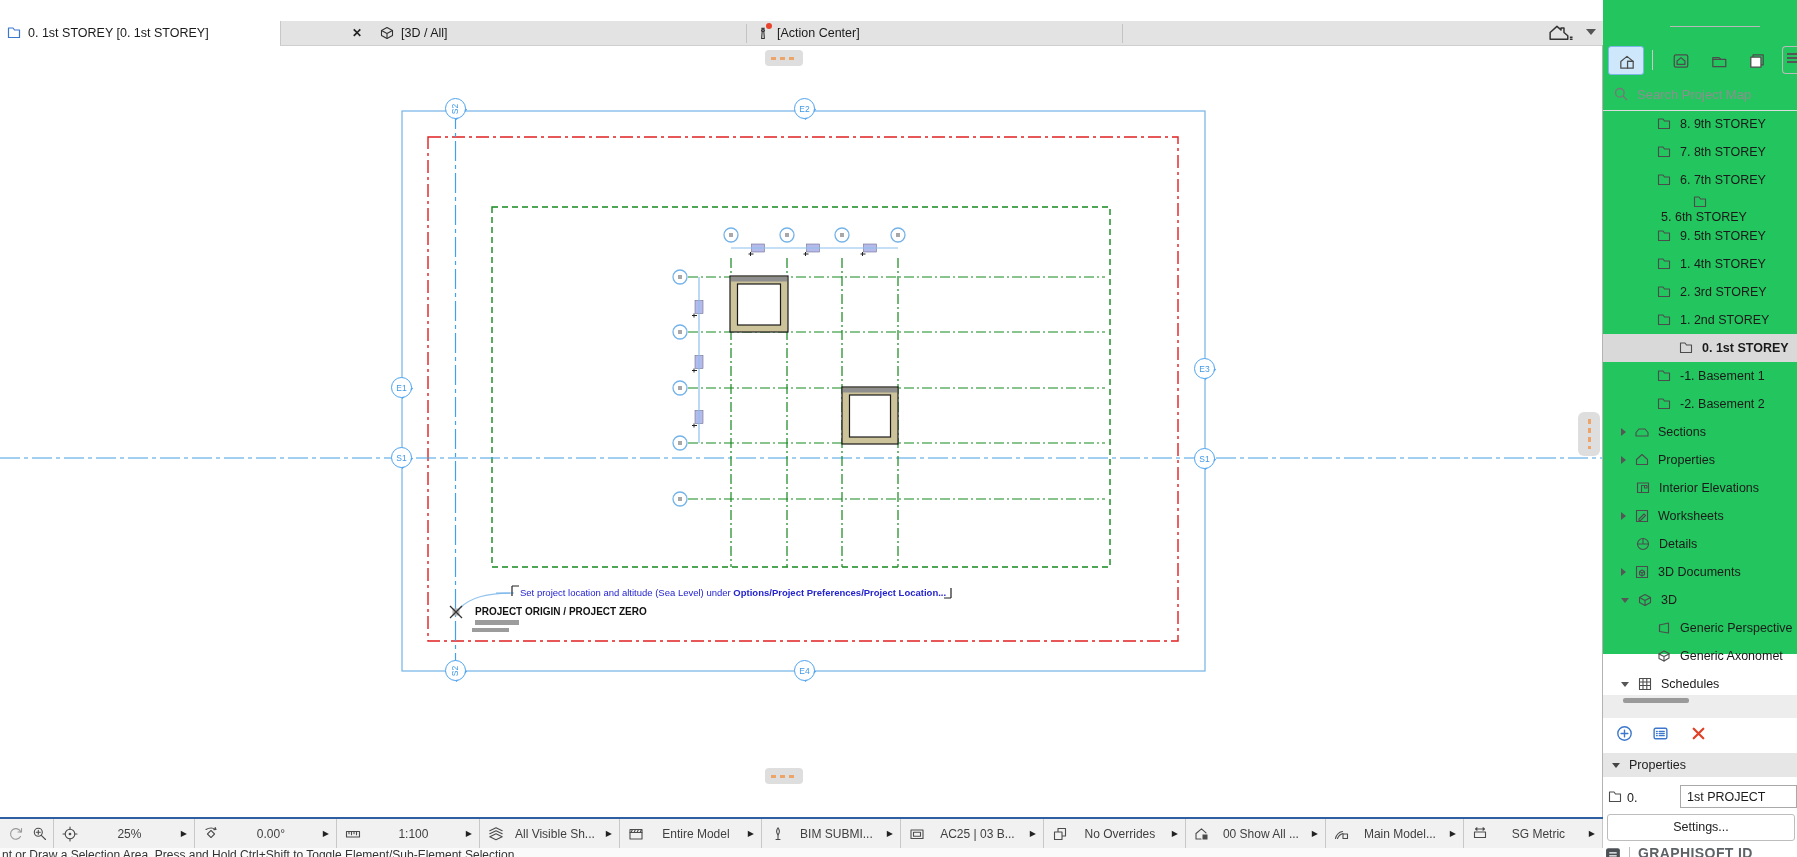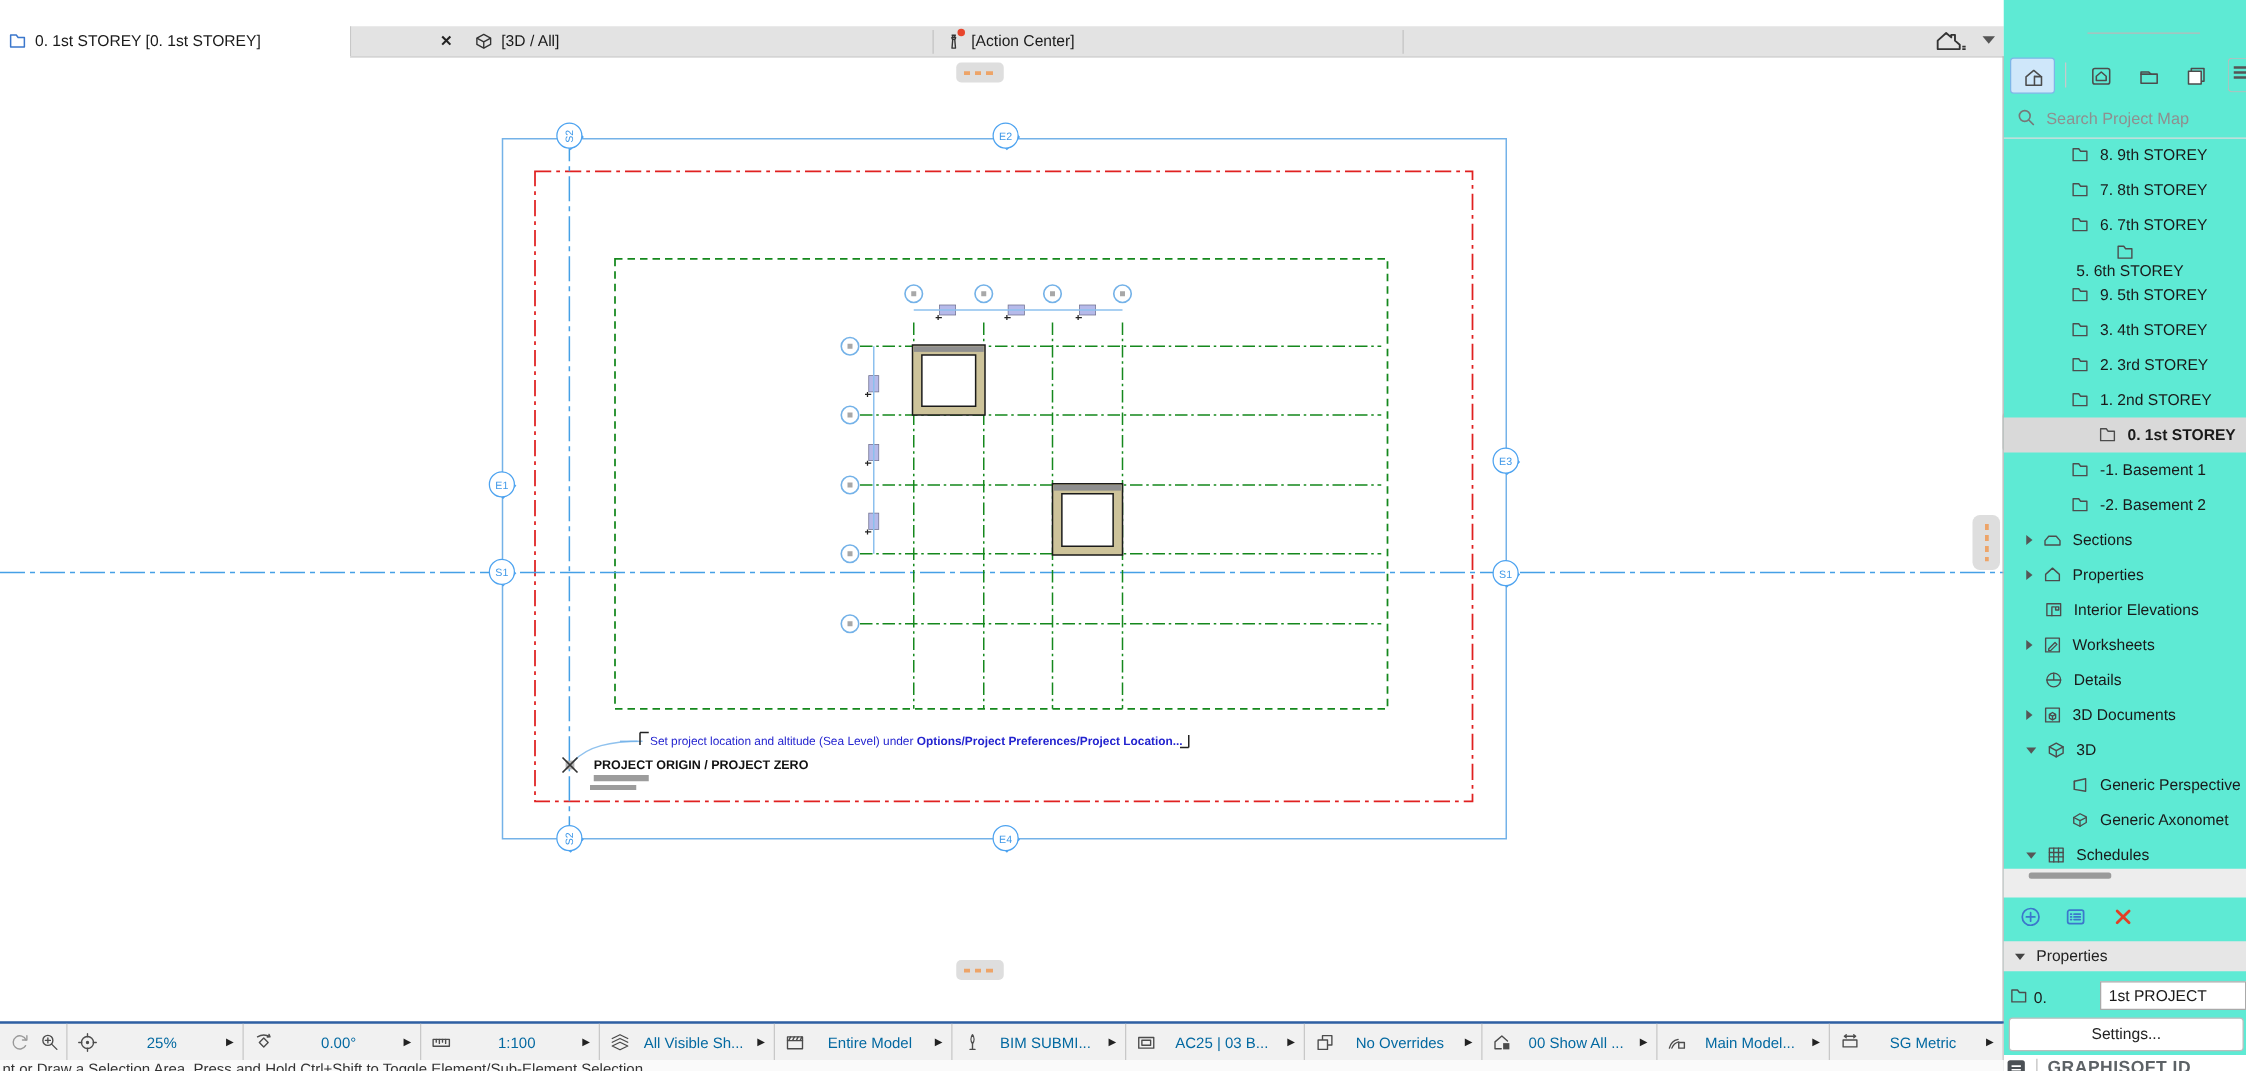--- a/index.html
+++ b/index.html
@@ -22,21 +22,21 @@
   .handle{position:absolute;background:#dedede;border-radius:4px;display:flex;align-items:center;justify-content:center;}
   .hdash{width:26px;height:3px;background:repeating-linear-gradient(90deg,#eda468 0 5px,transparent 5px 9px);}
   .vdash{width:3px;height:30px;background:repeating-linear-gradient(#eda468 0 5px,transparent 5px 9px);}
   .gmarker{position:absolute;width:22px;height:22px;}
   .gmarker .dia{position:absolute;left:3.5px;top:3.5px;width:15px;height:15px;background:#4da3f0;transform:rotate(45deg);}
   .gmarker .circ{position:absolute;left:0;top:0;width:19px;height:19px;background:#fff;border:1.5px solid #4da3f0;
                  border-radius:50%;display:flex;align-items:center;justify-content:center;
                  font-size:8.5px;color:#3f98e8;}
   .gmarker.rot .circ span{display:inline-block;transform:rotate(-90deg);}
   
-  #sidebar{position:absolute;left:1603px;top:0;width:194px;height:857px;background:#5eead4;}
+  #sidebar{position:absolute;left:1603px;top:0;width:194px;height:654px;background:#22c55e;}
   #sidebar .leftline{position:absolute;left:-1px;top:45px;width:1px;height:812px;background:#b3b3b3;}
   .nav-mode{position:absolute;width:34px;height:27px;border-radius:3px;display:flex;align-items:center;justify-content:center;}
   .nav-mode.active{background:#cfe7fa;border:1px solid #7db6e8;}
   #searchbox{position:absolute;left:0;top:78px;width:194px;height:32px;border-bottom:1px solid #dcdcdc;display:flex;align-items:center;}
   #searchbox input{border:none;outline:none;background:transparent;font-family:"Liberation Sans",sans-serif;
                    font-size:13px;color:#555;width:150px;}
   #searchbox input::placeholder{color:#8f8f8f;}
   .tree-row{position:absolute;left:0;width:194px;height:28px;display:flex;align-items:center;font-size:12.5px;overflow:hidden;white-space:nowrap;}
   .tree-row.sel{background:#d9d9d9;font-weight:bold;}
   .chev{width:0;height:0;flex:0 0 auto;}
@@ -50,21 +50,21 @@
   #stfield{position:absolute;left:77px;top:785px;width:117px;height:23px;border:1px solid #a9a9a9;background:#fff;
            font-size:12.5px;line-height:23px;padding-left:6px;box-sizing:border-box;white-space:nowrap;overflow:hidden;}
   #settingsbtn{position:absolute;left:4px;top:814px;width:186px;height:25px;border:1px solid #bdbdbd;border-radius:3px;
                background:#fff;font-size:12.5px;color:#222;text-align:center;line-height:24px;}
   #gsbar{position:absolute;left:0;top:844px;width:194px;height:13px;background:#fff;}
   #gsbar .gstext{position:absolute;left:35px;top:1px;font-size:14px;font-weight:bold;color:#5d6266;letter-spacing:0.4px;white-space:nowrap;}
   
   #btoolbar{position:absolute;left:0;top:817px;width:1603px;height:31px;background:#f1f1f1;border-top:2px solid #2e5fa3;box-sizing:border-box;display:flex;}
   .tb-group{height:29px;display:flex;align-items:center;border-right:1px solid #c8c8c8;box-sizing:border-box;flex:0 0 auto;}
   .tb-group .icn{width:16px;height:16px;margin-left:8px;flex:0 0 auto;}
-  .tb-group .lbl{flex:1;text-align:center;font-size:12px;color:#0369a1;white-space:nowrap;overflow:hidden;}
+  .tb-group .lbl{flex:1;text-align:center;font-size:12px;color:#404040;white-space:nowrap;overflow:hidden;}
   .tb-group .arr{font-size:8px;color:#222;margin-right:7px;}
   #statusbar{position:absolute;left:0;top:848px;width:1603px;height:9px;background:#fafafa;overflow:visible;font-size:12px;color:#333;white-space:nowrap;}
   .scrollthumb{position:absolute;background:#cdcdcd;border-radius:3px;}
   svg{display:block;}
 </style>
 </head>
 <body>
 
 <div id="app">
 
@@ -362,21 +362,21 @@
           <span style="margin-left:8px;">9. 5th STOREY</span>
         </div>
         <div class="tree-row" style="top: 250px;">
           <span style="width:50px;flex:0 0 auto;"></span>
           <span style="width:3px;flex:0 0 auto;"></span>
           <span class="ticn">
             <svg viewBox="0 0 16 16" width="16" height="16" stroke="#4c4c4c" fill="none" stroke-width="1.1" stroke-linejoin="round" stroke-linecap="round">
               <path d="M2.5 12.5 V3 h4.5 L8.5 5 h5 v7.5 z"></path>
             </svg>
           </span>
-          <span style="margin-left:8px;">3. 4th STOREY</span>
+          <span style="margin-left:8px;">1. 4th STOREY</span>
         </div>
         <div class="tree-row" style="top: 278px;">
           <span style="width:50px;flex:0 0 auto;"></span>
           <span style="width:3px;flex:0 0 auto;"></span>
           <span class="ticn">
             <svg viewBox="0 0 16 16" width="16" height="16" stroke="#4c4c4c" fill="none" stroke-width="1.1" stroke-linejoin="round" stroke-linecap="round">
               <path d="M2.5 12.5 V3 h4.5 L8.5 5 h5 v7.5 z"></path>
             </svg>
           </span>
           <span style="margin-left:8px;">2. 3rd STOREY</span>

